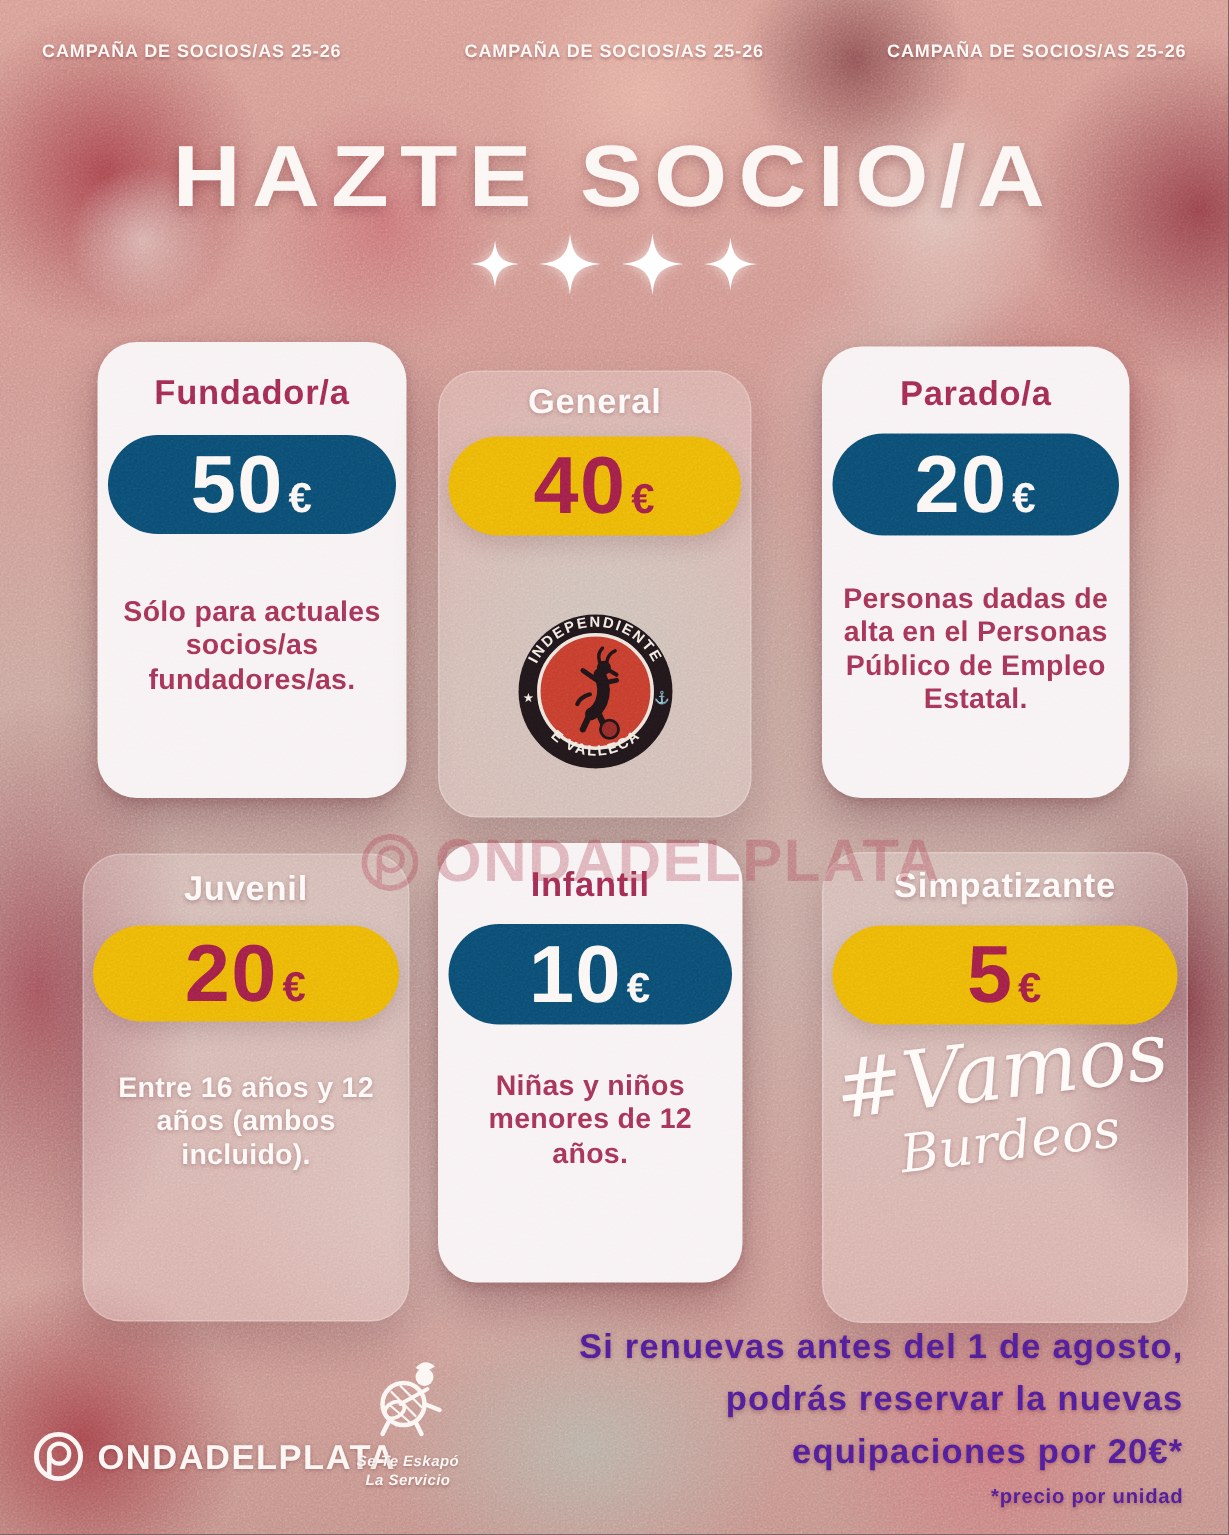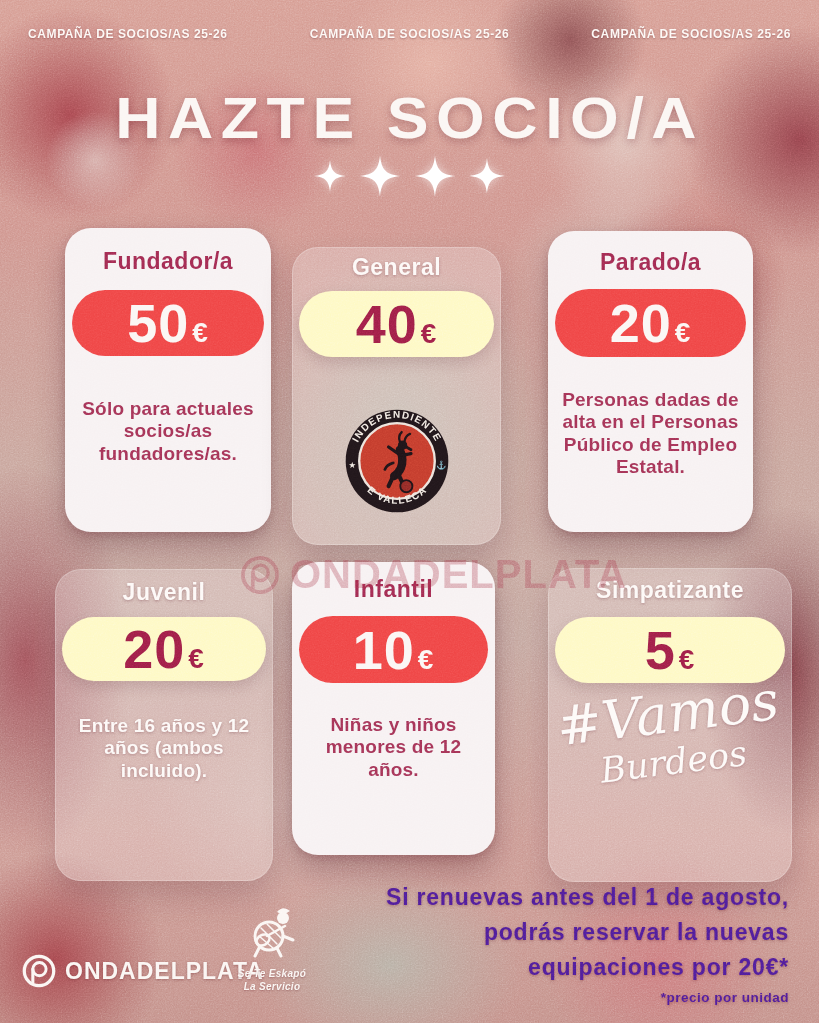--- a/index.html
+++ b/index.html
@@ -79,22 +79,22 @@
     font-size:23px;font-weight:700;letter-spacing:.5px;
   }
   .title-maroon{color:#9e2a4e;}
   .title-white{color:#fdf9f7;text-shadow:0 1px 3px rgba(90,20,35,.35);}
   .t1{top:20px;} .t2{top:7px;} .t3{top:18px;} .t4{top:10px;} .t5{top:14px;} .t6{top:9px;}
 
   .pill{
     position:absolute;left:7px;right:7px;border-radius:34px;
     display:flex;align-items:center;justify-content:center;
   }
-  .pill--maroon{background:#ef4444;justify-content:center;}
-  .pill--light{background:#fef9c3;box-shadow:0 6px 14px rgba(70,15,30,.18);}
+  .pill--maroon{background:#0c4a6e;justify-content:center;}
+  .pill--light{background:#eab308;box-shadow:0 6px 14px rgba(70,15,30,.18);}
   .p1{top:62px;height:66px;} .p2{top:44px;height:66px;} .p3{top:58px;height:68px;}
   .p4{top:48px;height:64px;} .p5{top:54px;height:67px;} .p6{top:49px;height:66px;}
 
   .price{font-size:54px;font-weight:800;letter-spacing:1px;line-height:1;display:flex;align-items:baseline;}
   .price .euro{font-size:28px;font-weight:800;margin-left:3px;}
   .price--white{color:#fbf6f4;}
   .price--maroon{color:#9c1f45;}
 
   .card-desc{
     position:absolute;left:0;right:0;padding:0 10px;text-align:center;

